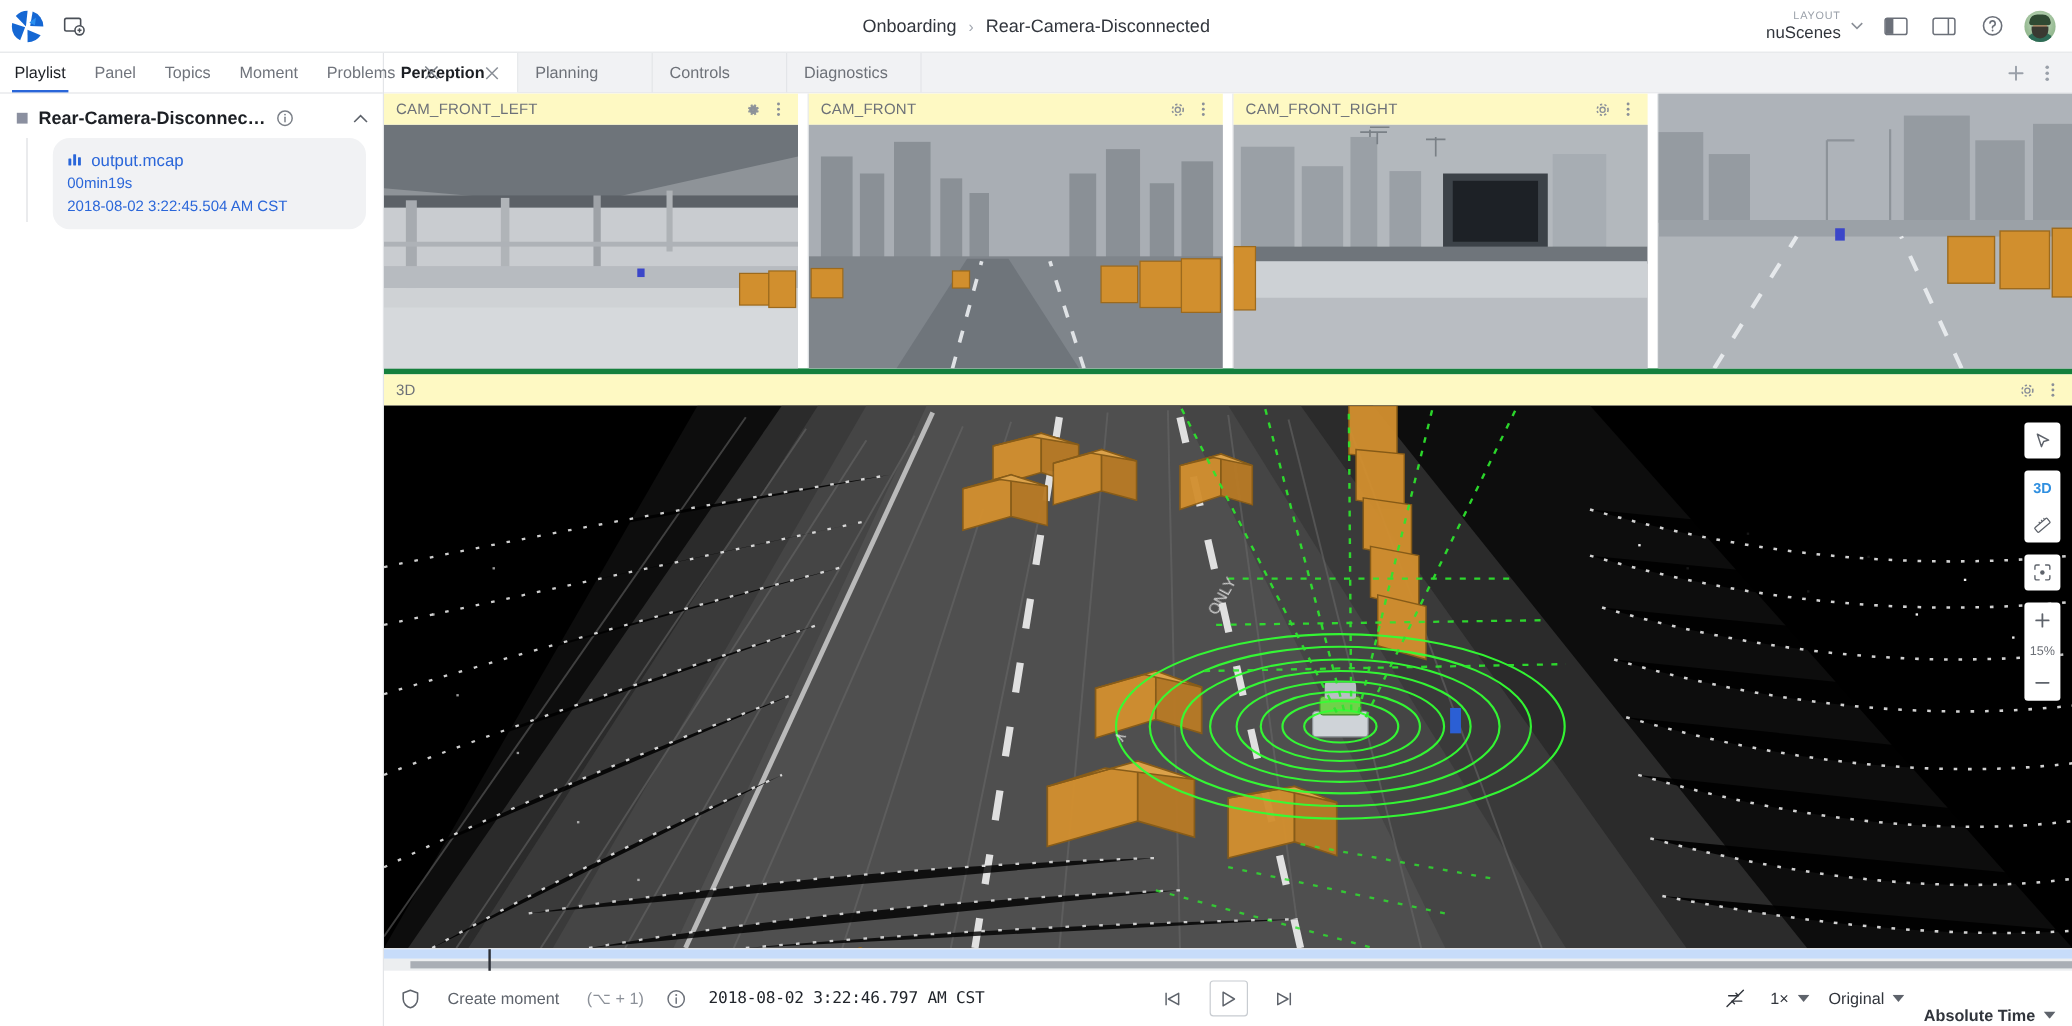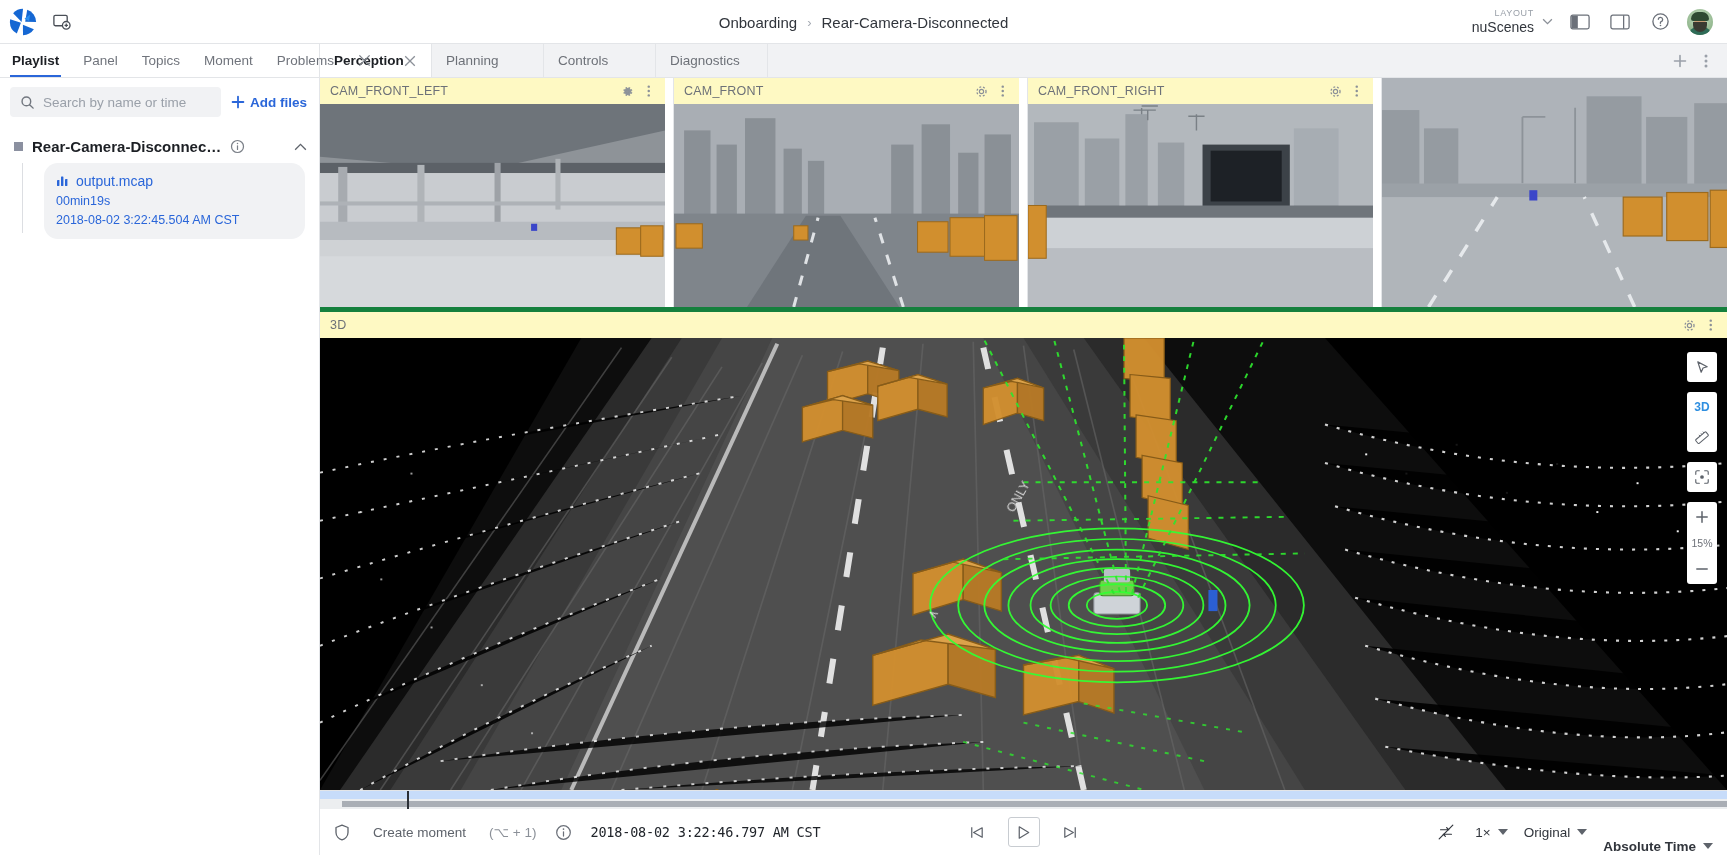--- a/index.html
+++ b/index.html
@@ -51,21 +51,21 @@
   
   .main { flex:1 1 auto; display:flex; min-height:0; }
 
   
   .sidebar { width:320px; flex:0 0 320px; border-right:1px solid #e3e5e8; display:flex; flex-direction:column; background:#fff; }
   .side-tabs { height:34px; display:flex; align-items:stretch; border-bottom:1px solid #e3e5e8; position:relative;}
   .side-tab {
     display:flex;align-items:center;padding:0 12px;font-size:13.5px;color:#70747c;cursor:pointer;
     position:relative;
   }
-  .side-tab.active { color:#1c1f24; font-weight:bold; }
+  .side-tab.active { color:#1c1f24; font-weight:normal; }
   .side-tab.active:after{content:"";position:absolute;left:10px;right:10px;bottom:0;height:2px;background:#2a66d9;}
   .side-close { margin-left:auto; display:flex; align-items:center; padding:0 12px; color:#7a7f87; cursor:pointer; }
 
   .search-row { display:flex; align-items:center; gap:10px; padding:9px 12px 9px 10px; }
   .search-box {
     flex:1 1 auto; height:30px; background:#f1f2f4; border-radius:4px;
     display:flex; align-items:center; gap:8px; padding:0 10px;
   }
   .search-box svg { flex:0 0 auto; }
   .search-box input {
@@ -238,39 +238,20 @@
         <div class="side-tab">
           <span>Problems</span>
         </div>
         <div class="side-close">
           <svg width="13" height="13" viewBox="0 0 14 14" stroke="#7a7f87" stroke-width="1.4">
               <path d="M1.5 1.5l11 11M12.5 1.5l-11 11"></path>
             </svg>
         </div>
       </div>
 
-      <div class="search-row">
-        <div class="search-box">
-          <span>
-            <svg width="15" height="15" viewBox="0 0 16 16" fill="none" stroke="#72777f" stroke-width="1.5">
-              <circle cx="6.8" cy="6.8" r="4.6"></circle>
-                <path d="M10.3 10.3L14 14" stroke-linecap="round"></path>
-            </svg>
-          </span>
-          <input value="" placeholder="Search by name or time" style="">
-        </div>
-        <div class="addfiles">
-          <span>
-            <svg width="14" height="14" viewBox="0 0 14 14" stroke="#2a66d9" stroke-width="1.8" stroke-linecap="round">
-                <path d="M7 1.6v10.8M1.6 7h10.8"></path>
-              </svg>
-          </span>
-          <span>Add files</span>
-        </div>
-      </div>
 
       <div class="group-head">
         <span class="group-square"></span>
         <span class="group-title">Rear-Camera-Disconnec…</span>
         <span class="group-info">
           <svg width="15" height="15" viewBox="0 0 16 16" fill="none" stroke="#7a7f87" stroke-width="1.3">
             <circle cx="8" cy="8" r="6.4"></circle>
               <path d="M8 7.2v4" stroke-linecap="round"></path>
               <circle cx="8" cy="4.8" r=".8" fill="#7a7f87" stroke="none"></circle>
           </svg>

